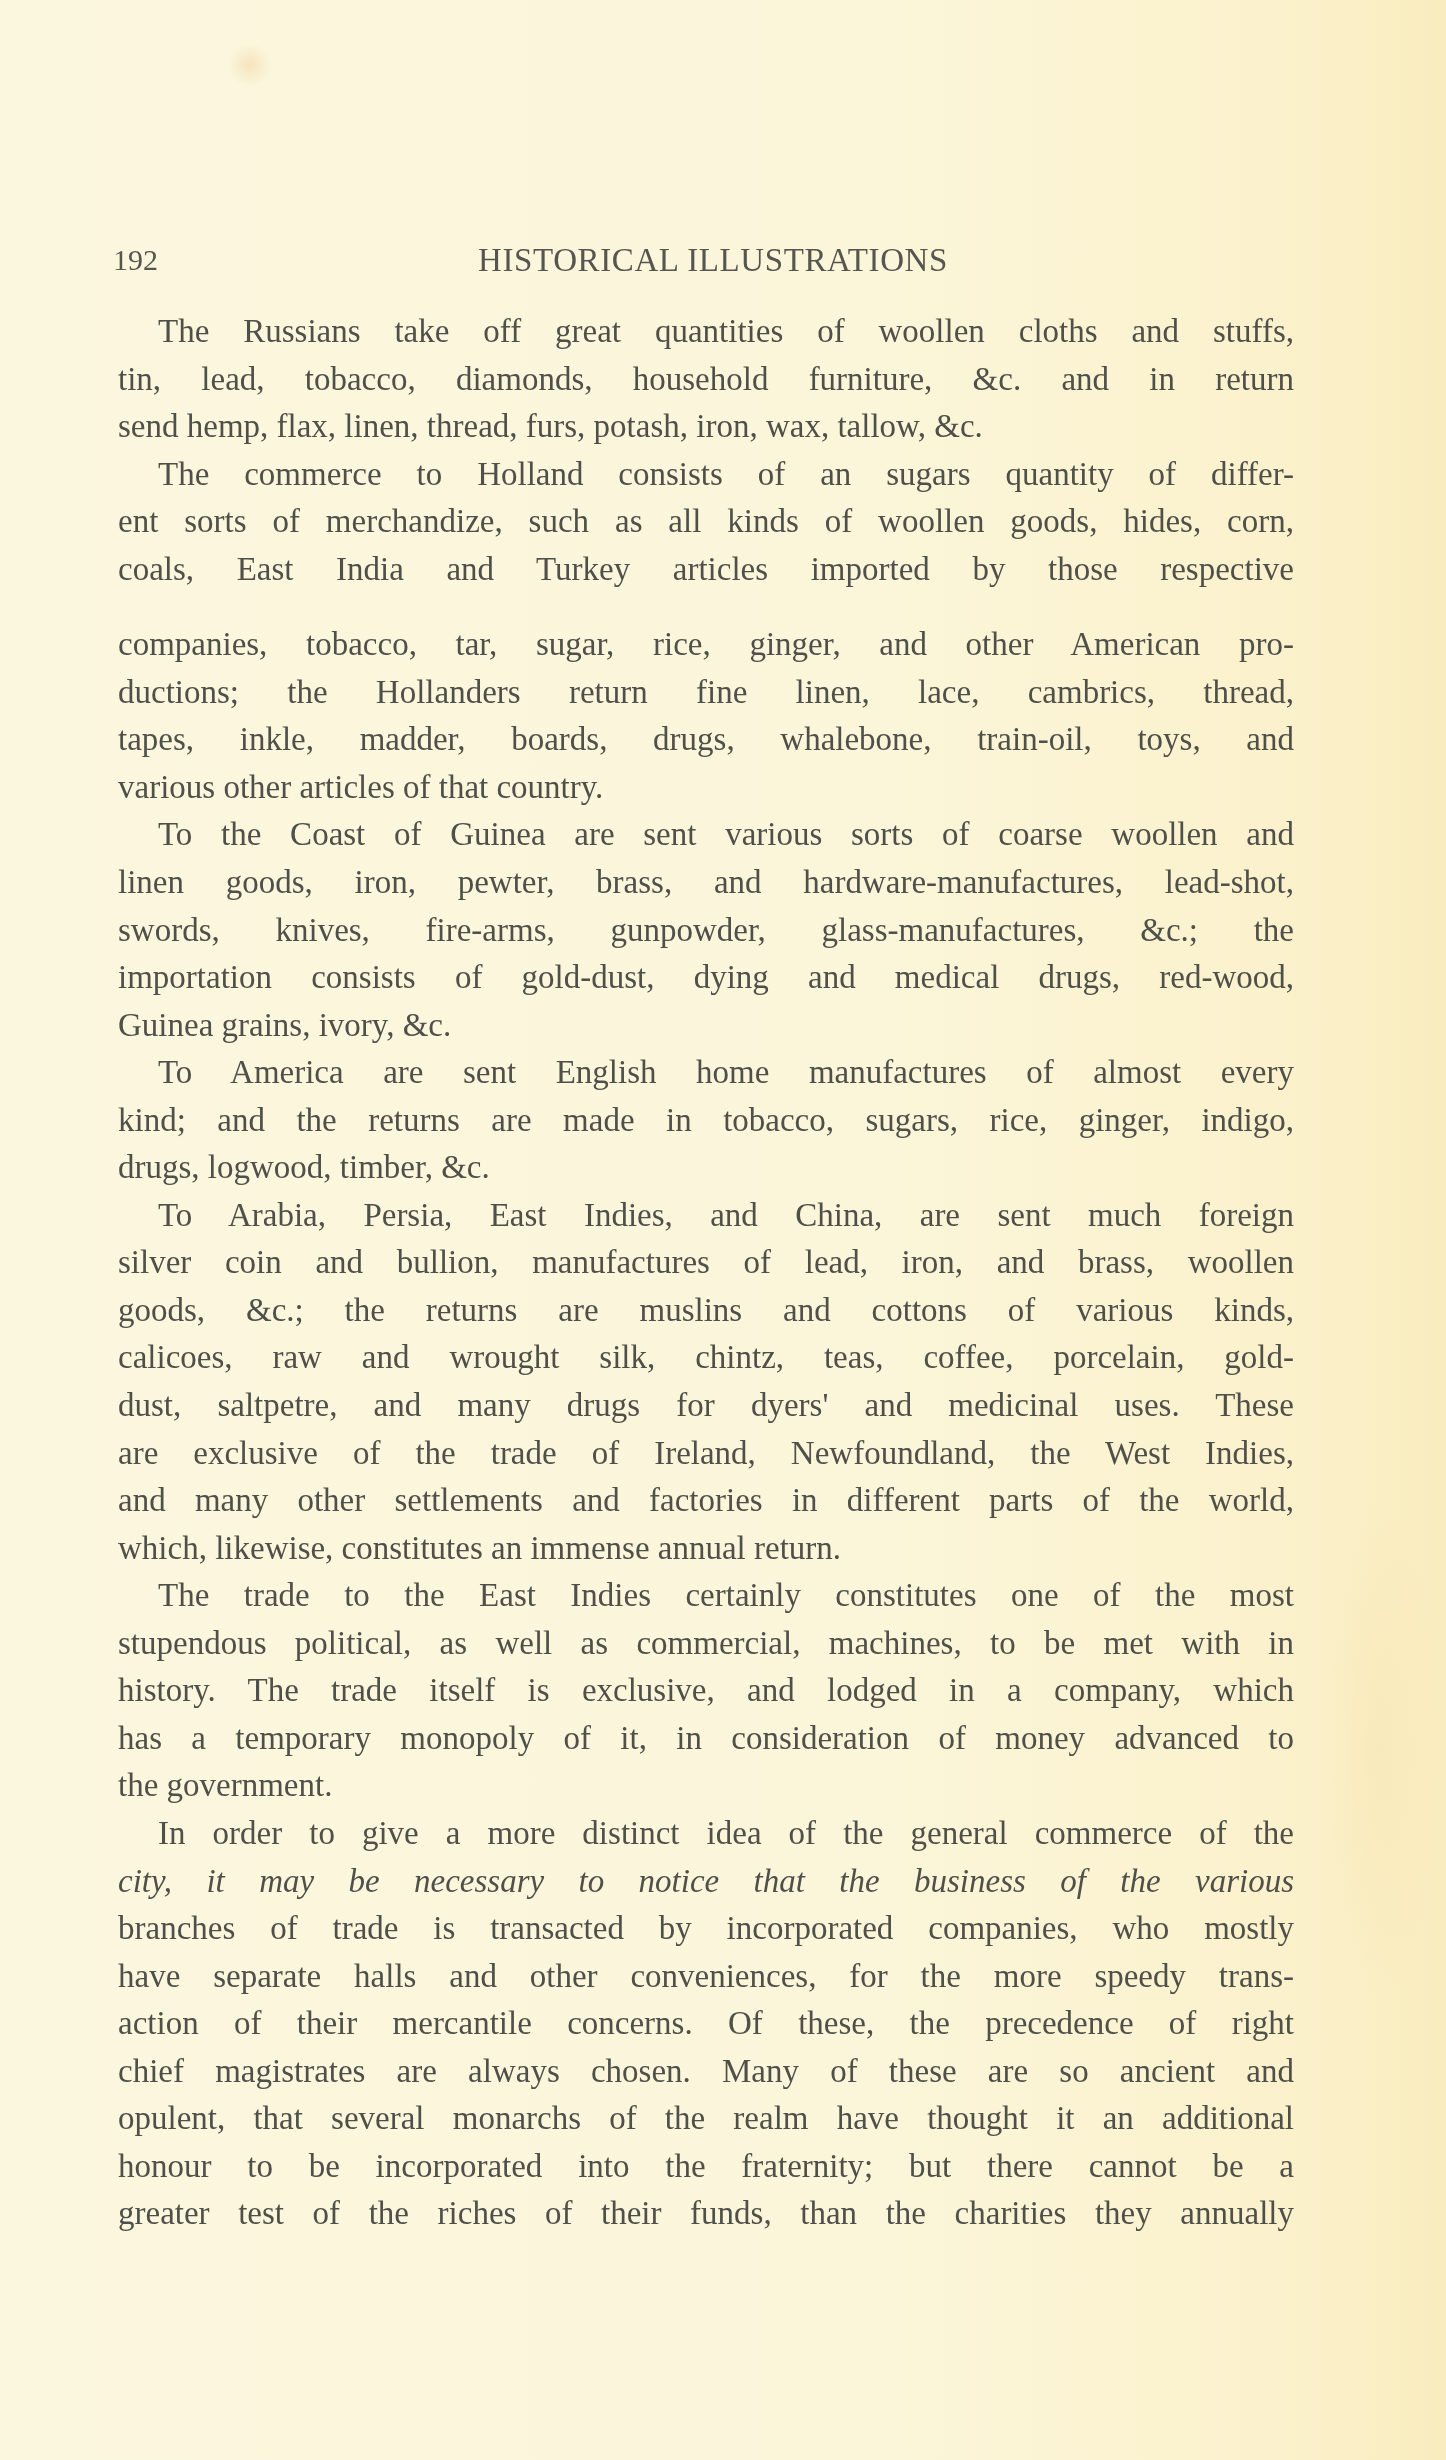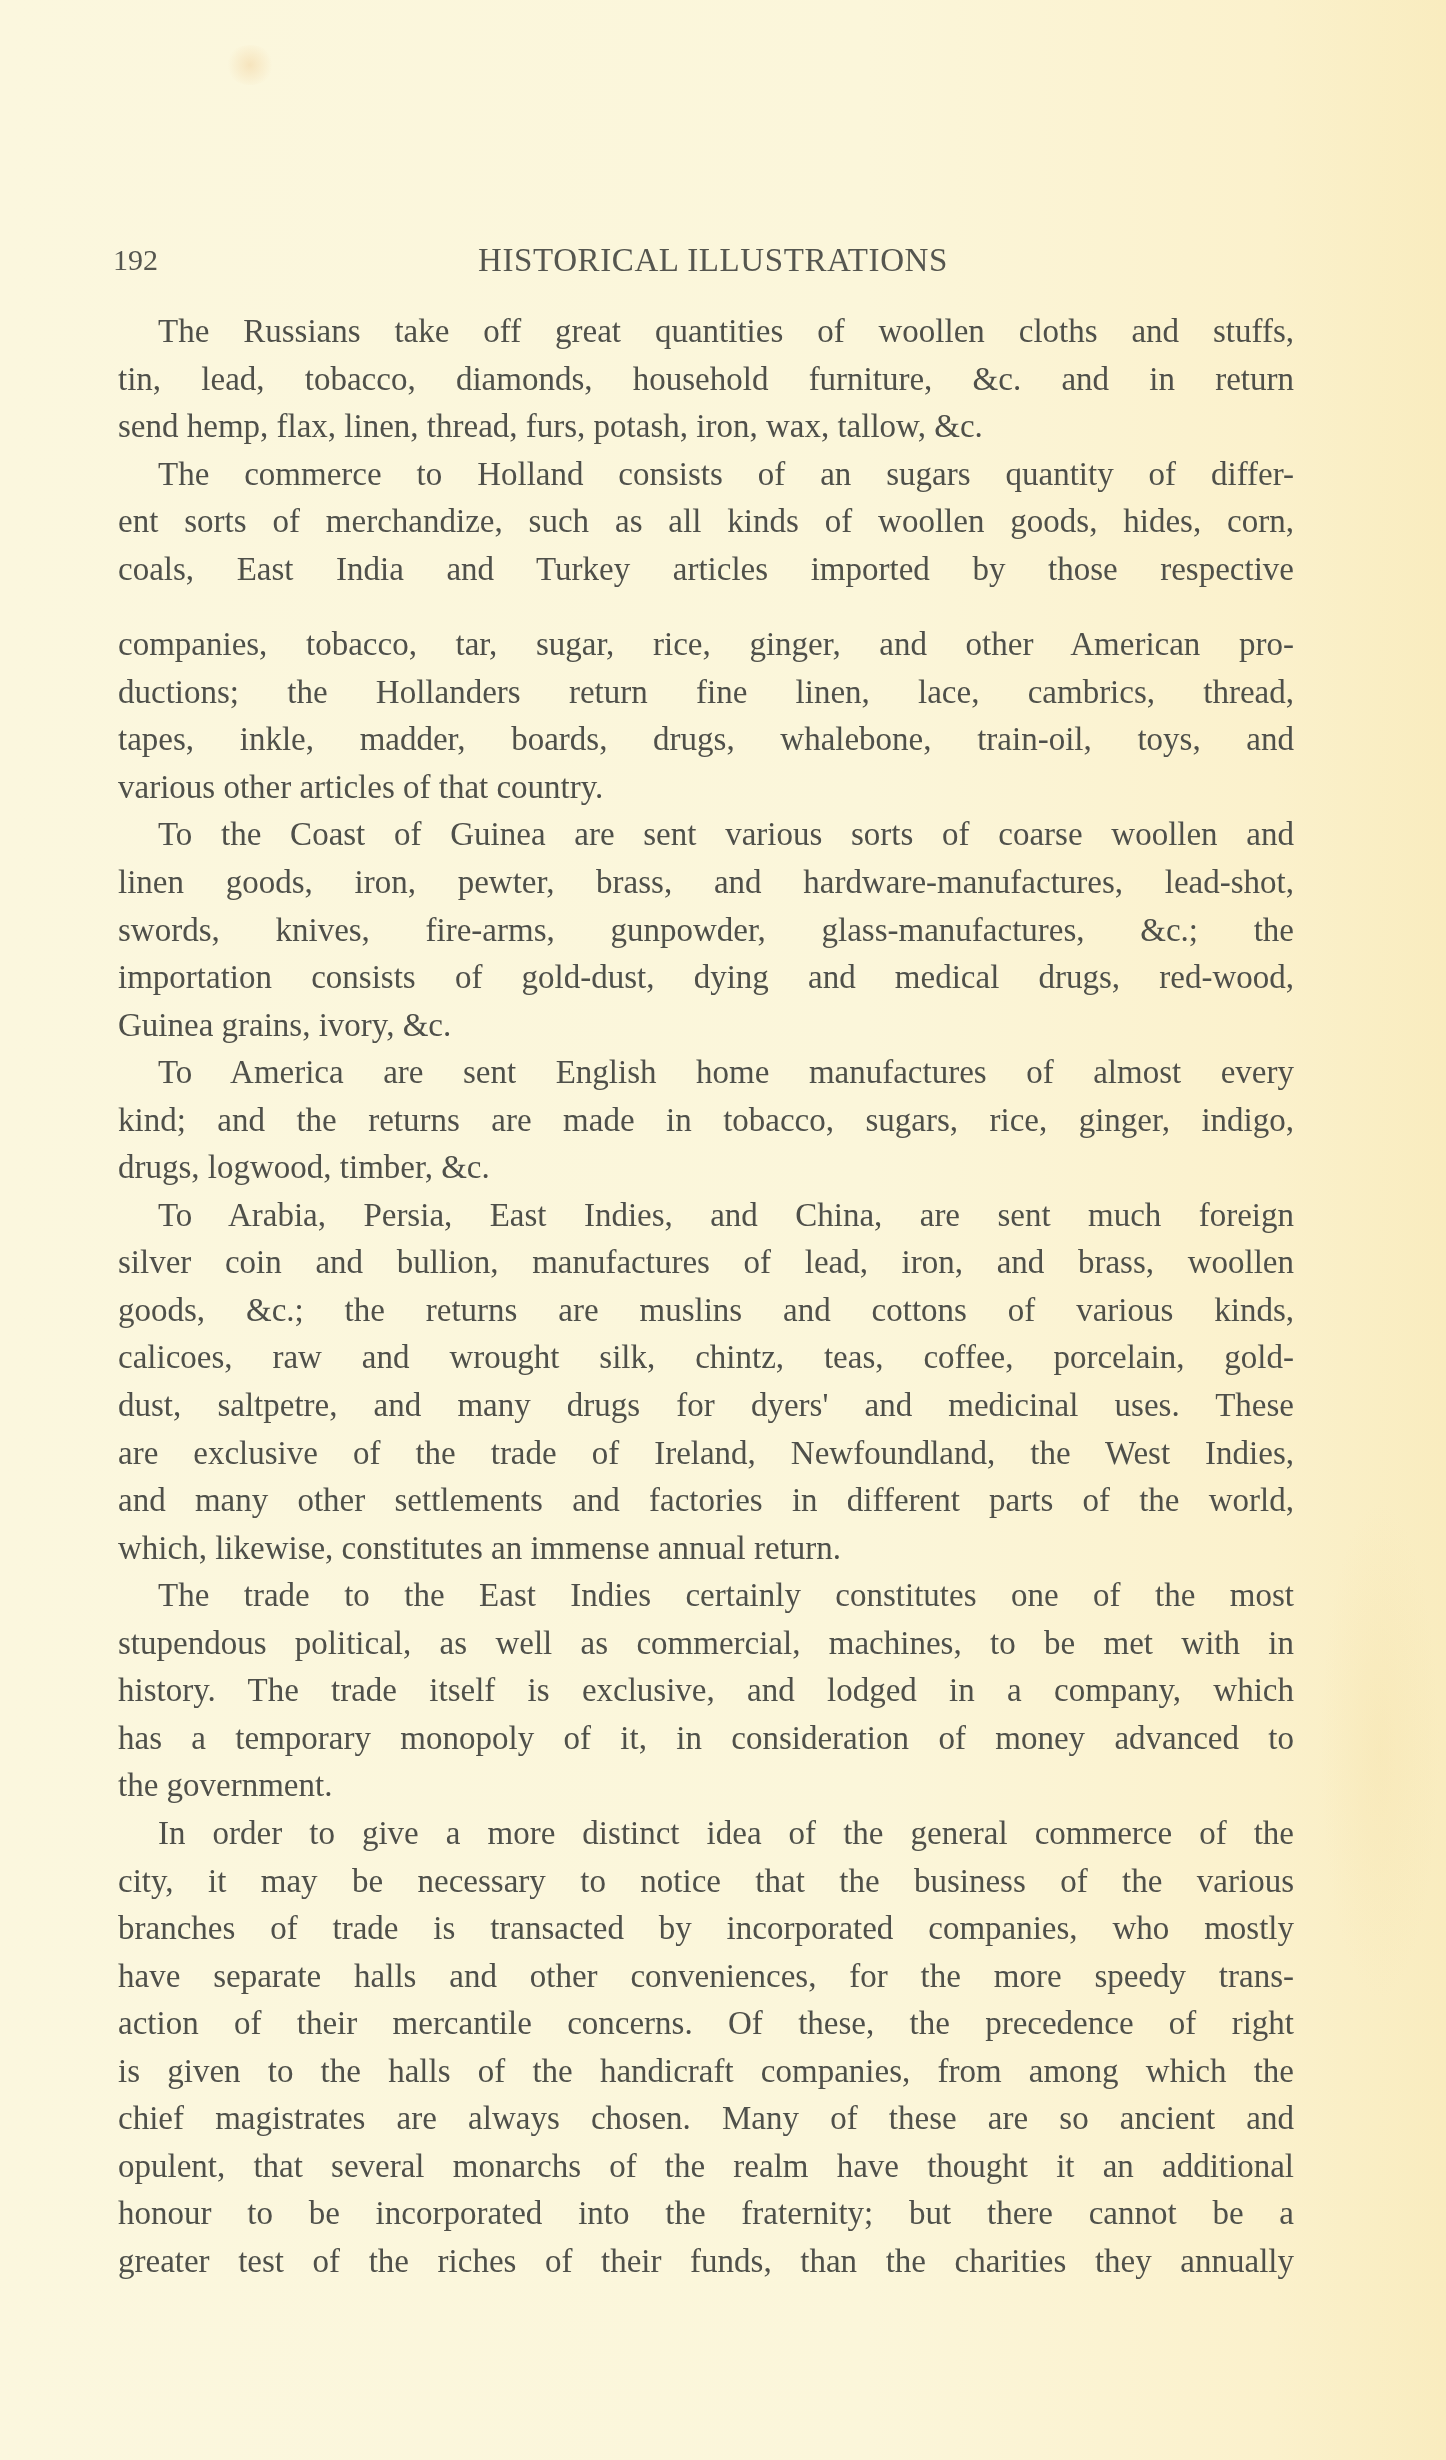--- a/index.html
+++ b/index.html
@@ -142,25 +142,24 @@
     <div class="para">
       <div class="line first" style="white-space: nowrap;"><span class="line-inner">The trade to the East Indies certainly constitutes one of the most</span></div>
       <div class="line" style="white-space: nowrap;"><span class="line-inner">stupendous political, as well as commercial, machines, to be met with in</span></div>
       <div class="line" style="white-space: nowrap;"><span class="line-inner">history. The trade itself is exclusive, and lodged in a company, which</span></div>
       <div class="line" style="white-space: nowrap;"><span class="line-inner">has a temporary monopoly of it, in consideration of money advanced to</span></div>
       <div class="line last" style="white-space: nowrap;"><span class="line-inner">the government.</span></div>
     </div>
 
     <div class="para">
       <div class="line first" style="white-space: nowrap;"><span class="line-inner">In order to give a more distinct idea of the general commerce of the</span></div>
-      <div class="line" style="white-space: nowrap;"><span class="line-inner">city, it may be necessary to notice that the business of the various</span></div>
+      <div class="line" style="white-space: nowrap; font-style: italic;"><span class="line-inner">city, it may be necessary to notice that the business of the various</span></div>
       <div class="line" style="white-space: nowrap;"><span class="line-inner">branches of trade is transacted by incorporated companies, who mostly</span></div>
       <div class="line" style="white-space: nowrap;"><span class="line-inner">have separate halls and other conveniences, for the more speedy trans-</span></div>
       <div class="line" style="white-space: nowrap;"><span class="line-inner">action of their mercantile concerns. Of these, the precedence of right</span></div>
-      <div class="line" style="white-space: nowrap;"><span class="line-inner">is given to the halls of the handicraft companies, from among which the</span></div>
       <div class="line" style="white-space: nowrap;"><span class="line-inner">chief magistrates are always chosen. Many of these are so ancient and</span></div>
       <div class="line" style="white-space: nowrap;"><span class="line-inner">opulent, that several monarchs of the realm have thought it an additional</span></div>
       <div class="line" style="white-space: nowrap;"><span class="line-inner">honour to be incorporated into the fraternity; but there cannot be a</span></div>
       <div class="line" style="white-space: nowrap;"><span class="line-inner">greater test of the riches of their funds, than the charities they annually</span></div>
     </div>
 
   </div>
 </div>
 
 </body></html>

